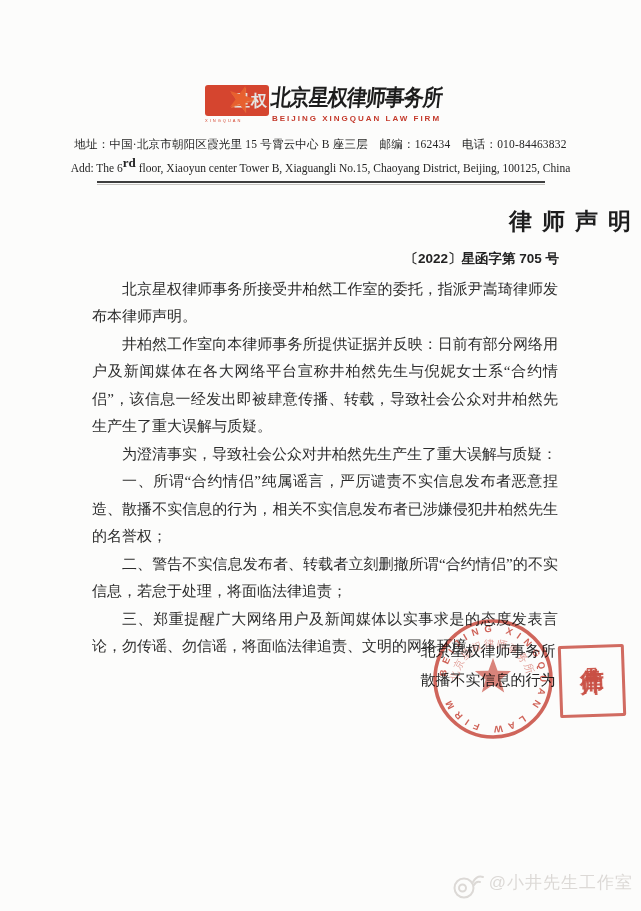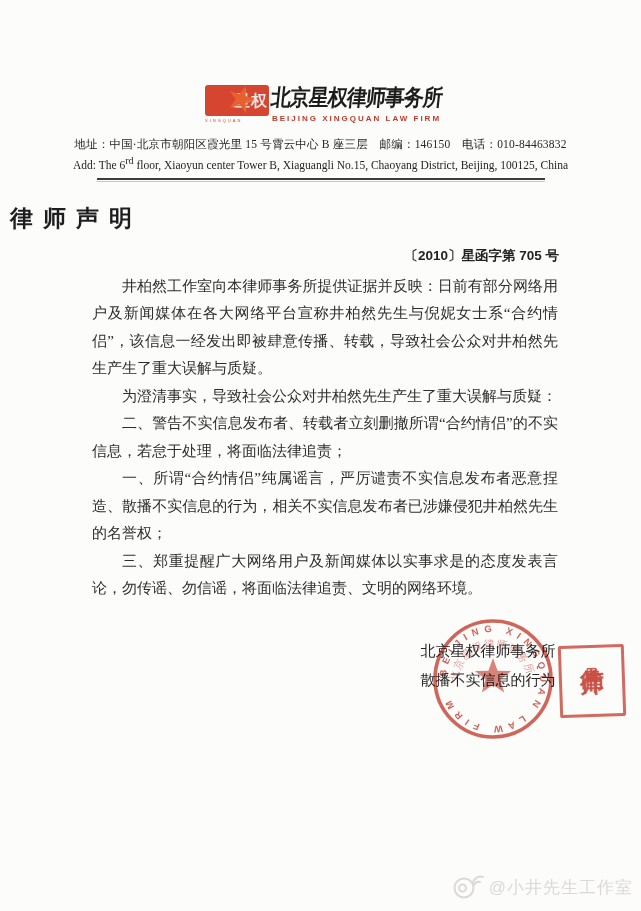--- a/index.html
+++ b/index.html
@@ -43,29 +43,29 @@
     color:#1c1c1c;white-space:nowrap;
   }
   .firm-en{
     margin-top:3px;
     font-family:"Liberation Sans",sans-serif;
     font-size:8px;font-weight:bold;letter-spacing:2px;
     color:#c43a2c;white-space:nowrap;
   }
   .addr-cn{margin-top:9px;font-size:11.5px;color:#242424;letter-spacing:.2px;}
   .addr-en{margin-top:3px;font-size:11.5px;color:#242424;}
-  .addr-en sup{font-size:10px;}
+  .addr-en sup{font-size:13px;font-weight:bold;}
   .head-rule{
     width:448px;margin:7px auto 0;
     border-top:2px solid #3e3e3e;border-bottom:1px solid #c8c6c2;height:1px;
   }
 
   
   .doc-title{
-    margin-top:21px;text-align:left;
+    margin-top:21px;text-align:right;
     font-size:23px;font-weight:bold;color:#1d1d1d;
     letter-spacing:10px;padding-left:10px;
   }
   .doc-number{
     margin-top:13px;text-align:right;padding-right:82px;
     font-family:"Liberation Sans","DejaVu Sans",sans-serif;
     font-size:13.5px;font-weight:bold;color:#222;
   }
   .body-text{margin-top:8px;padding:0 83px 0 92px;}
   .body-text p{
@@ -93,21 +93,21 @@
     writing-mode:vertical-rl;text-orientation:upright;
     display:flex;gap:1px;color:rgba(199,62,49,.92);
     font-weight:bold;height:60px;align-items:center;
   }
   .seal-col-right{font-size:24px;letter-spacing:2px;}
   .seal-col-left{font-size:14px;letter-spacing:1px;}
 
   
   .watermark{
     position:absolute;top:871px;right:8px;z-index:1;
-    display:flex;align-items:flex-end;gap:4px;
+    display:flex;align-items:flex-start;gap:4px;
     color:#dcd9d6;font-size:17px;letter-spacing:1px;
     font-family:"Liberation Sans",sans-serif;
   }
 </style>
 </head>
 <body>
 
 <div class="page">
 
   <div class="letterhead">
@@ -115,33 +115,34 @@
       <div class="logo-mark">
         <div class="logo-block">星权</div>
         <div class="logo-sub">XINGQUAN</div>
         <div class="logo-star">★</div>
       </div>
       <div class="firm-names">
         <div class="firm-cn">北京星权律师事务所</div>
         <div class="firm-en">BEIJING XINGQUAN LAW FIRM</div>
       </div>
     </div>
-    <div class="addr-cn">地址：中国·北京市朝阳区霞光里 15 号霄云中心 B 座三层　邮编：146150　电话：010-84463832</div>
+    <div class="addr-cn">地址：中国·北京市朝阳区霞光里 15 号霄云中心 B 座三层　邮编：162434　电话：010-84463832</div>
     <div class="addr-en"><span>Add: The 6</span><sup>rd</sup><span> floor, Xiaoyun center Tower B, Xiaguangli No.15, Chaoyang District, Beijing, 100125, China</span></div>
     <div class="head-rule"></div>
   </div>
 
   <div class="doc-title">律师声明</div>
-  <div class="doc-number">〔2010〕星函字第 705 号</div>
+  <div class="doc-number">〔2022〕星函字第 705 号</div>
 
   <div class="body-text">
+    <p>北京星权律师事务所接受井柏然工作室的委托，指派尹嵩琦律师发布本律师声明。</p>
     <p>井柏然工作室向本律师事务所提供证据并反映：日前有部分网络用户及新闻媒体在各大网络平台宣称井柏然先生与倪妮女士系“合约情侣”，该信息一经发出即被肆意传播、转载，导致社会公众对井柏然先生产生了重大误解与质疑。</p>
     <p>为澄清事实，导致社会公众对井柏然先生产生了重大误解与质疑：</p>
+    <p>一、所谓“合约情侣”纯属谣言，严厉谴责不实信息发布者恶意捏造、散播不实信息的行为，相关不实信息发布者已涉嫌侵犯井柏然先生的名誉权；</p>
     <p>二、警告不实信息发布者、转载者立刻删撤所谓“合约情侣”的不实信息，若怠于处理，将面临法律追责；</p>
-    <p>一、所谓“合约情侣”纯属谣言，严厉谴责不实信息发布者恶意捏造、散播不实信息的行为，相关不实信息发布者已涉嫌侵犯井柏然先生的名誉权；</p>
     <p>三、郑重提醒广大网络用户及新闻媒体以实事求是的态度发表言论，勿传谣、勿信谣，将面临法律追责、文明的网络环境。</p>
   </div>
 
   <div class="sig-block">
     <div>北京星权律师事务所</div>
     <div>散播不实信息的行为</div>
   </div>
 
   <svg class="seal seal-round" viewBox="0 0 130 130" width="130" height="130">
     <defs>

